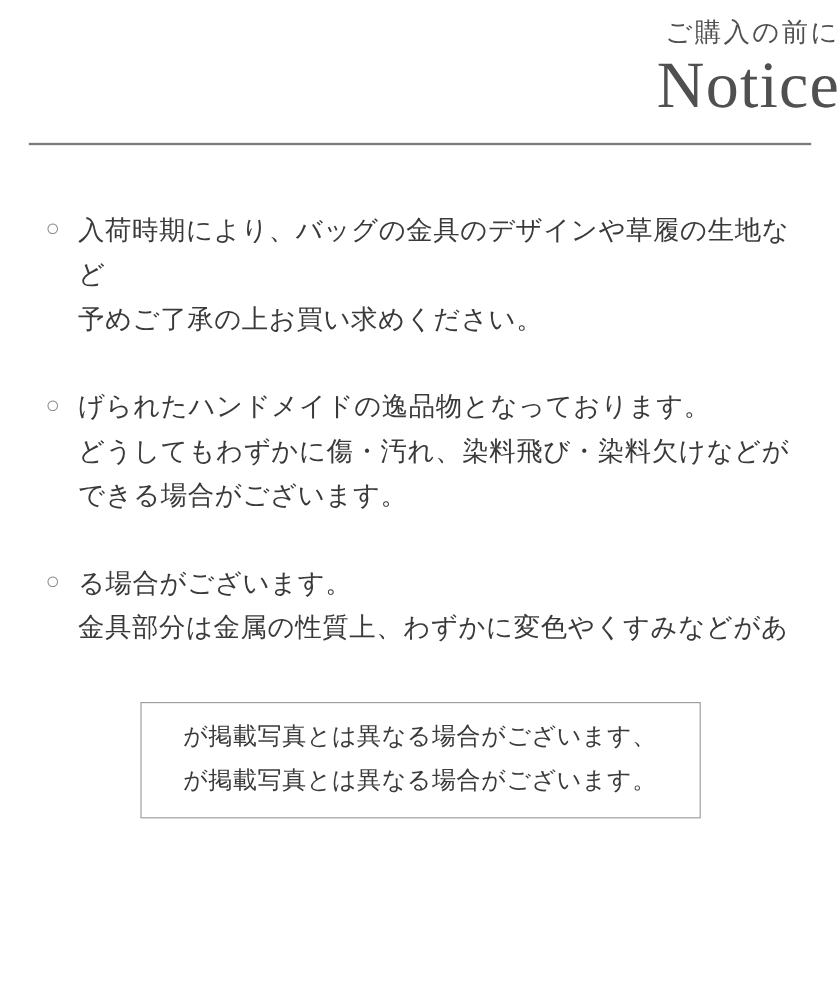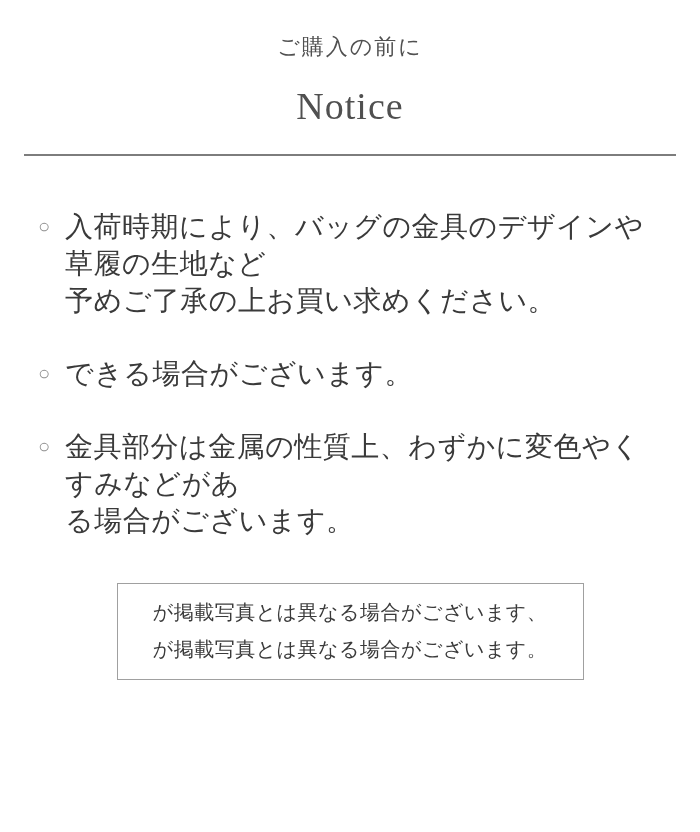--- a/index.html
+++ b/index.html
@@ -11,37 +11,37 @@
     color: #3a3a3a;
     overflow: hidden;
   }
   .page {
     width: 700px;
     height: 832px;
     background: #ffffff;
     position: relative;
   }
   .header {
-    text-align: center;
-    padding-top: 32px;
+    text-align: right;
+    padding-top: 12px;
   }
   .subtitle {
     font-family: "Liberation Serif", "DejaVu Serif", serif;
     font-size: 22px;
     line-height: 30px;
     color: #505050;
     letter-spacing: 2px;
   }
   .title {
     font-family: "Liberation Serif", "DejaVu Serif", serif;
-    font-size: 38px;
+    font-size: 55px;
     line-height: 52px;
     color: #505050;
     letter-spacing: 1px;
-    margin-top: 18px;
+    margin-top: 3px;
   }
   .divider {
     border: none;
     border-top: 2px solid #7d7d7d;
     margin: 22px 24px 0 24px;
   }
   .content {
     padding: 52px 36px 0 38px;
   }
   .notice-item {
@@ -50,21 +50,21 @@
     margin-bottom: 36px;
   }
   .marker {
     width: 27px;
     flex-shrink: 0;
     font-size: 20px;
     line-height: 37px;
     color: #8f8f8f;
   }
   .notice-lines {
-    font-size: 28px;
+    font-size: 22px;
     line-height: 37px;
     color: #3a3a3a;
     letter-spacing: 0.5px;
   }
   .assurance {
     width: 467px;
     margin: 44px auto 0 auto;
     border: 1px solid #a0a0a0;
     background: #ffffff;
     text-align: center;
@@ -93,29 +93,31 @@
       <span class="marker">○</span>
       <div class="notice-lines">
         <div>入荷時期により、バッグの金具のデザインや草履の生地など</div>
         <div>予めご了承の上お買い求めください。</div>
       </div>
     </div>
 
     <div class="notice-item">
       <span class="marker">○</span>
       <div class="notice-lines">
+        <div>げられたハンドメイドの逸品物となっております。</div>
+        <div>どうしてもわずかに傷・汚れ、染料飛び・染料欠けなどが</div>
         <div>できる場合がございます。</div>
       </div>
     </div>
 
     <div class="notice-item">
       <span class="marker">○</span>
       <div class="notice-lines">
+        <div>る場合がございます。</div>
         <div>金具部分は金属の性質上、わずかに変色やくすみなどがあ</div>
-        <div>る場合がございます。</div>
       </div>
     </div>
 
   </div>
 
   <div class="assurance">
     <div>が掲載写真とは異なる場合がございます、</div>
     <div>が掲載写真とは異なる場合がございます。</div>
 
   </div>

